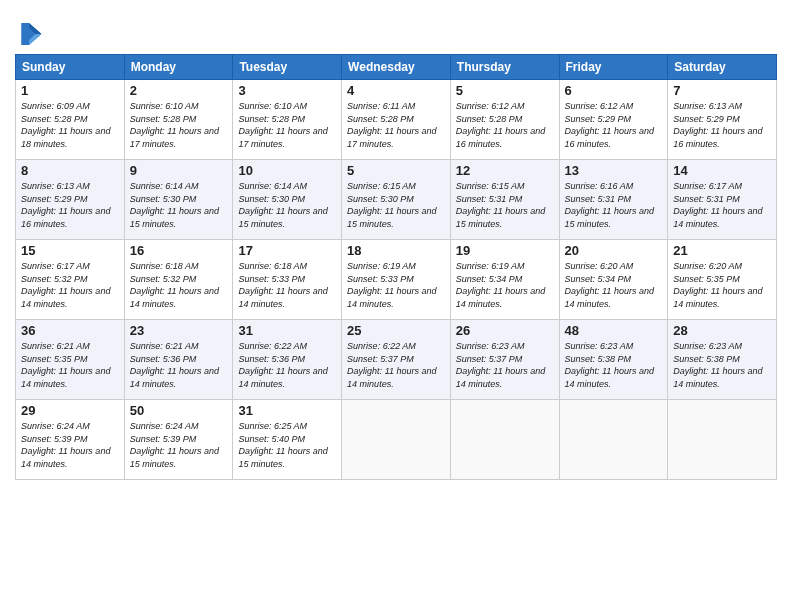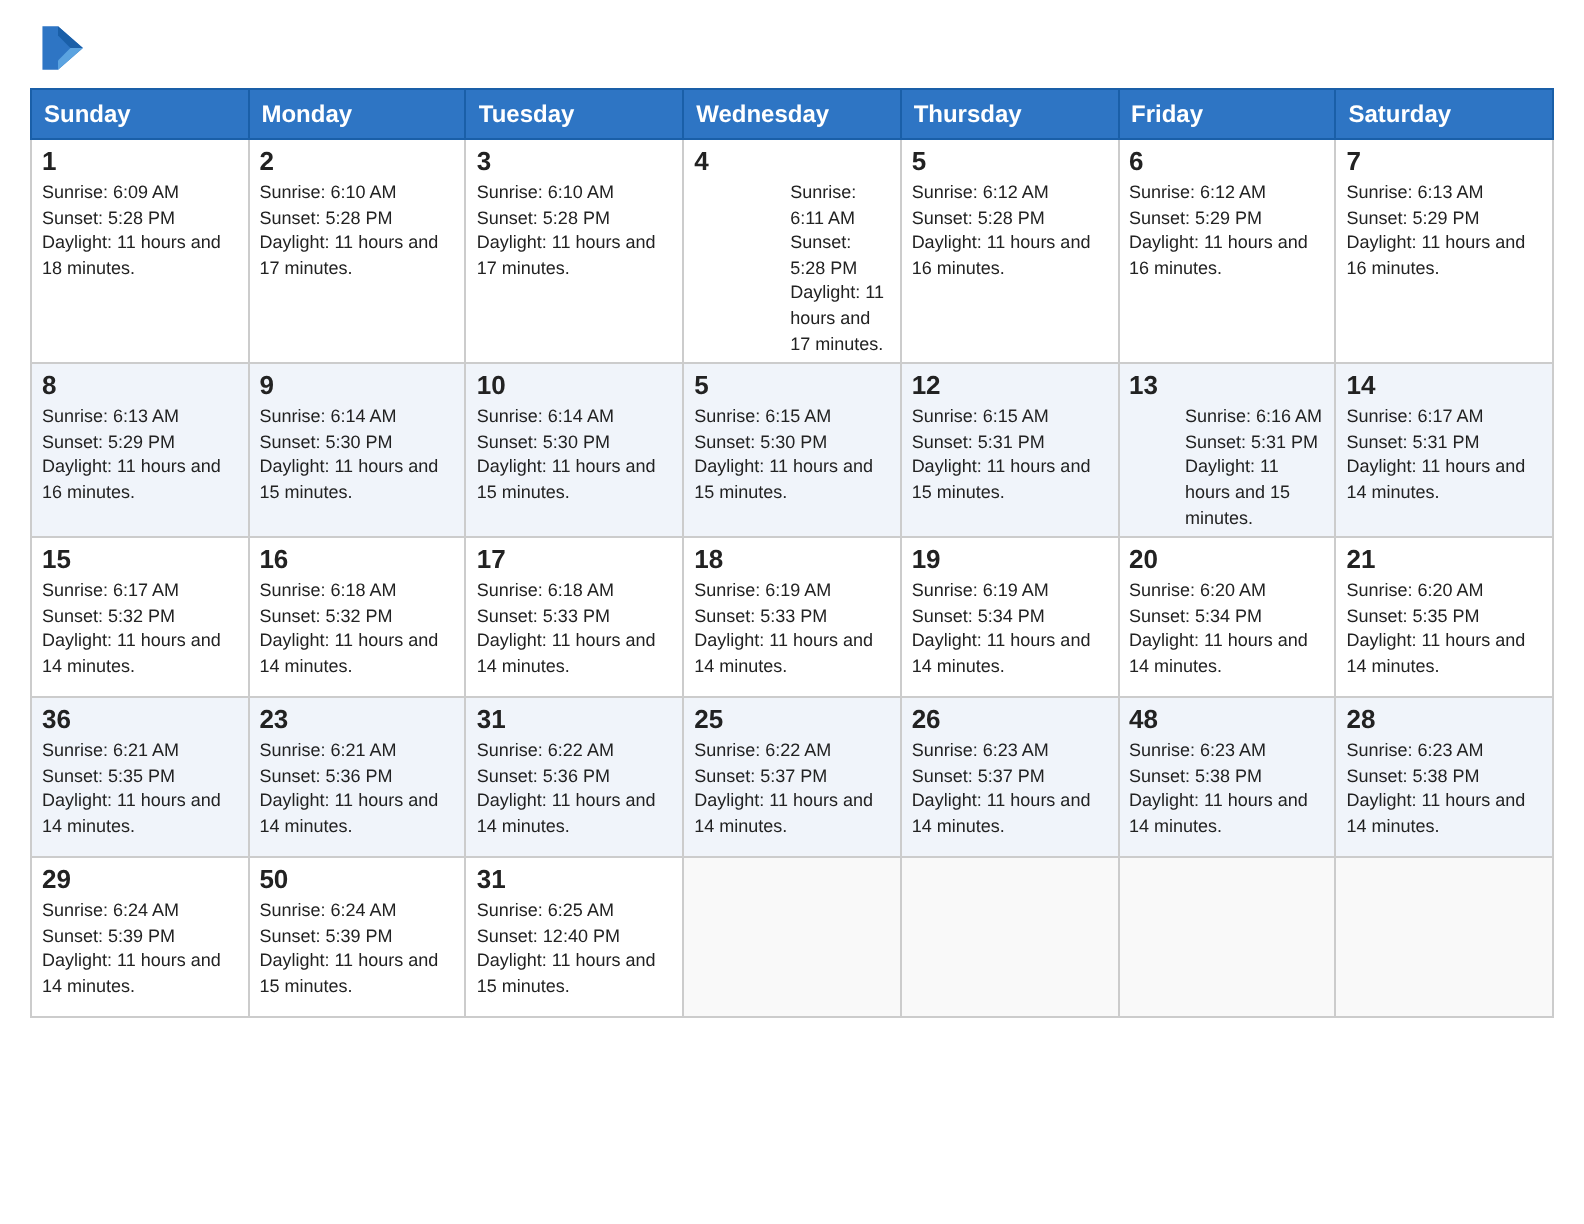--- a/index.html
+++ b/index.html
@@ -6,21 +6,21 @@
     body {
       font-family: Arial, sans-serif;
       background: #fff;
       width: 792px;
       height: 612px;
       overflow: hidden;
     }
     .page {
       width: 792px;
       height: 579px;
-      padding: 10px 15px;
+      padding: 20px 15px;
       background: #fff;
     }
     .header {
       display: flex;
       justify-content: space-between;
       align-items: flex-start;
       margin-bottom: 6px;
     }
     .logo {
       display: flex;
@@ -80,20 +80,21 @@
     .day-number {
       font-size: 13px;
       font-weight: bold;
       display: block;
       margin-bottom: 2px;
     }
     .day-info {
       font-size: 9px;
       line-height: 1.4;
       color: #222;
+      font-style: italic;
     }
     .empty-cell {
       background: #f9f9f9 !important;
     }
   </style>
 </head>
 <body>
 
 <div class="page">
   <div class="header">
@@ -141,21 +142,21 @@
 Daylight: 11 hours and 17 minutes.</div>
           </td>
           <td>
             <span class="day-number">3</span>
             <div class="day-info" style="white-space: pre-line;">Sunrise: 6:10 AM
 Sunset: 5:28 PM
 Daylight: 11 hours and 17 minutes.</div>
           </td>
           <td>
             <span class="day-number">4</span>
-            <div class="day-info" style="white-space: pre-line; margin-left: 48px;">Sunrise: 6:11 AM
+            <div class="day-info" style="white-space: pre-line;">Sunrise: 6:11 AM
 Sunset: 5:28 PM
 Daylight: 11 hours and 17 minutes.</div>
           </td>
           <td>
             <span class="day-number">5</span>
             <div class="day-info" style="white-space: pre-line;">Sunrise: 6:12 AM
 Sunset: 5:28 PM
 Daylight: 11 hours and 16 minutes.</div>
           </td>
           <td>
@@ -197,21 +198,21 @@
 Daylight: 11 hours and 15 minutes.</div>
           </td>
           <td>
             <span class="day-number">12</span>
             <div class="day-info" style="white-space: pre-line;">Sunrise: 6:15 AM
 Sunset: 5:31 PM
 Daylight: 11 hours and 15 minutes.</div>
           </td>
           <td>
             <span class="day-number">13</span>
-            <div class="day-info" style="white-space: pre-line; margin-left: 28px;">Sunrise: 6:16 AM
+            <div class="day-info" style="white-space: pre-line;">Sunrise: 6:16 AM
 Sunset: 5:31 PM
 Daylight: 11 hours and 15 minutes.</div>
           </td>
           <td>
             <span class="day-number">14</span>
             <div class="day-info" style="white-space: pre-line;">Sunrise: 6:17 AM
 Sunset: 5:31 PM
 Daylight: 11 hours and 14 minutes.</div>
           </td>
         </tr>
@@ -312,21 +313,21 @@
           </td>
           <td>
             <span class="day-number">50</span>
             <div class="day-info" style="white-space: pre-line;">Sunrise: 6:24 AM
 Sunset: 5:39 PM
 Daylight: 11 hours and 15 minutes.</div>
           </td>
           <td>
             <span class="day-number">31</span>
             <div class="day-info" style="white-space: pre-line;">Sunrise: 6:25 AM
-Sunset: 12:40 PM
+Sunset: 5:40 PM
 Daylight: 11 hours and 15 minutes.</div>
           </td>
           <td class="empty-cell"></td>
           <td class="empty-cell"></td>
           <td class="empty-cell"></td>
           <td class="empty-cell"></td>
         </tr>
       </tbody>
   </table>
 </div>

